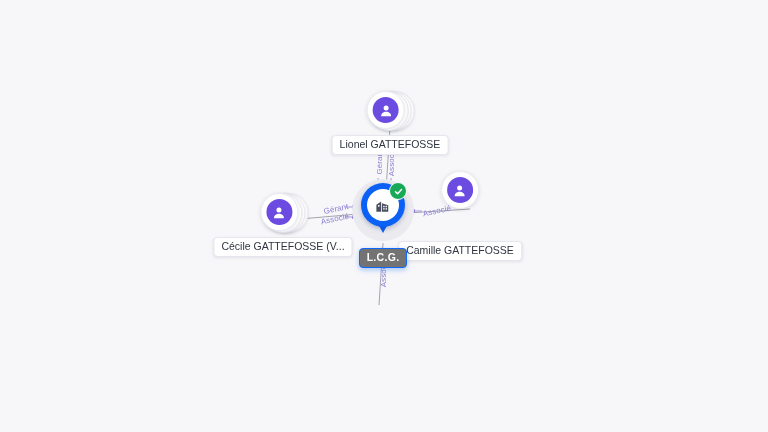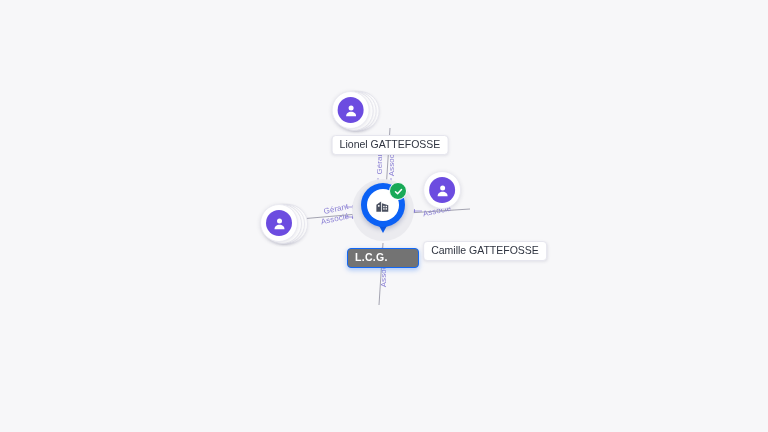--- a/index.html
+++ b/index.html
@@ -32,20 +32,21 @@
     height: 432px;
     pointer-events: none;
   }
 
   
   .node {
     position: absolute;
     transform: translate(-50%, -50%);
     display: flex;
     flex-direction: column;
+    align-items: center;
   }
 
   
   .person-visual {
     position: relative;
     width: 46px;
     height: 44px;
   }
   .stack-card {
     position: absolute;
@@ -263,23 +264,24 @@
       <div class="stack-card c1"></div>
       <div class="person-ring">
         <div class="person-avatar">
           <svg width="15" height="15" viewBox="0 0 24 24" fill="#ffffff">
             <circle cx="12" cy="8" r="4"></circle>
             <path d="M4 21c0-4.4 3.6-7 8-7s8 2.6 8 7z"></path>
           </svg>
         </div>
       </div>
     </div>
+    <div class="node-label">Cécile GATTEFOSSE (V...</div>
   </div>
 
-  <div class="node" style="left:485px; top:215px;gap:26px;">
+  <div class="node" style="left:460px; top:215px;gap:26px;">
     <div class="person-visual single">
       <div class="person-ring">
         <div class="person-avatar">
           <svg width="15" height="15" viewBox="0 0 24 24" fill="#ffffff">
             <circle cx="12" cy="8" r="4"></circle>
             <path d="M4 21c0-4.4 3.6-7 8-7s8 2.6 8 7z"></path>
           </svg>
         </div>
       </div>
     </div>

